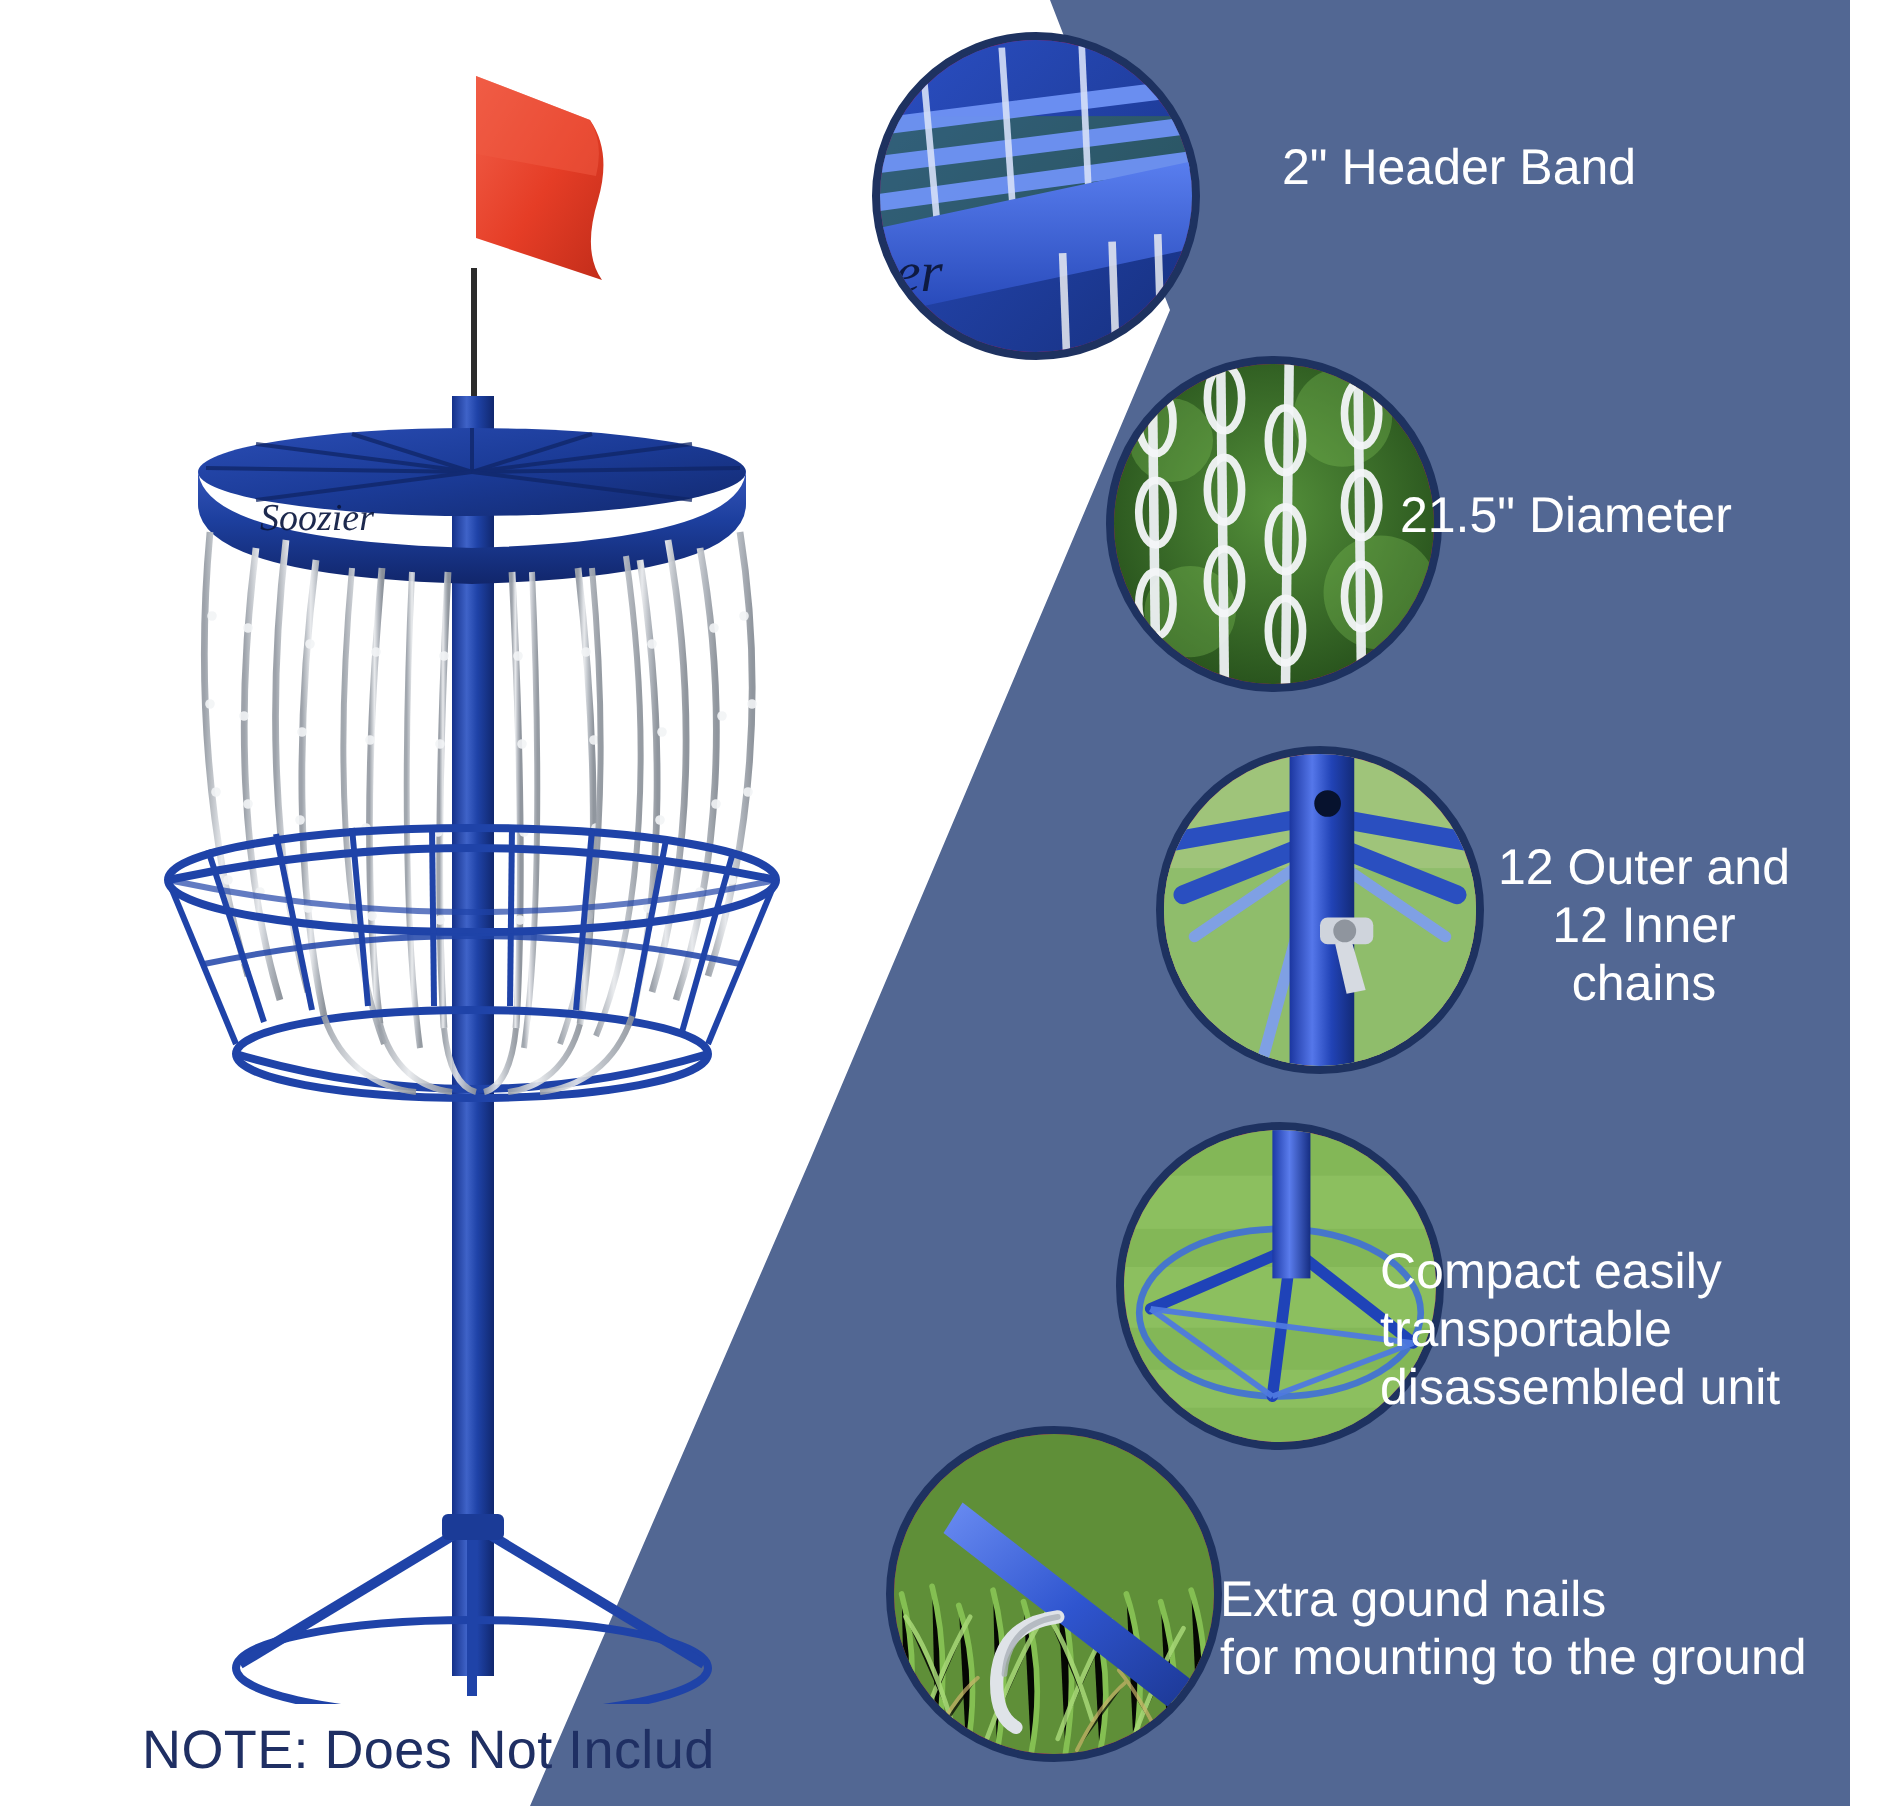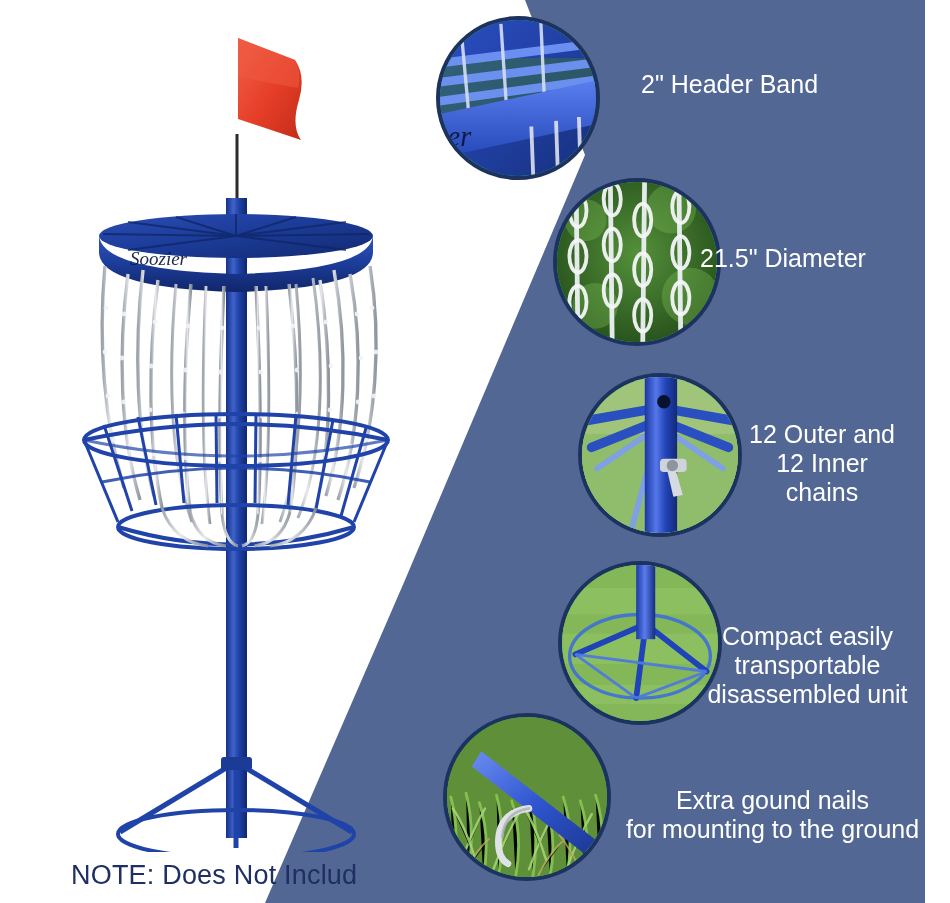--- a/index.html
+++ b/index.html
@@ -51,42 +51,42 @@
     letter-spacing: 0.2px;
     white-space: nowrap;
   }
 
   
   .feature-circle {
     position: absolute;
     border-radius: 50%;
     border: 4px solid #1e3260;
     overflow: hidden;
-    background: #22c55e;
+    background: #be185d;
   }
   .feature-circle svg { display:block; width:100%; height:100%; }
 
   
   .feature-text {
     position: absolute;
     color: #ffffff;
     font-size: 25px;
     line-height: 1.16;
     font-weight: 400;
     white-space: pre-line;
   }
   .ft-left   { text-align: left; }
   .ft-right  { text-align: center; }
-  .ft-center { text-align: center; }
+  .ft-center { }
 
   #feat-text-0 { left: 641px; top: 70px;  width: 290px; }
   #feat-text-1 { left: 700px; top: 244px; width: 232px; }
   #feat-text-2 { left: 722px; top: 420px; width: 200px; }
   #feat-text-3 { left: 690px; top: 622px; width: 235px; }
-  #feat-text-4 { left: 610px; top: 786px; width: 325px; text-align: center; }
+  #feat-text-4 { left: 610px; top: 786px; width: 325px; }
 </style>
 </head>
 <body>
 
 <div id="stage">
 
   <div id="feature-panel"></div>
 
   <div id="product-photo">
     <svg viewBox="0 0 372 830" xmlns="http://www.w3.org/2000/svg" aria-hidden="true">

